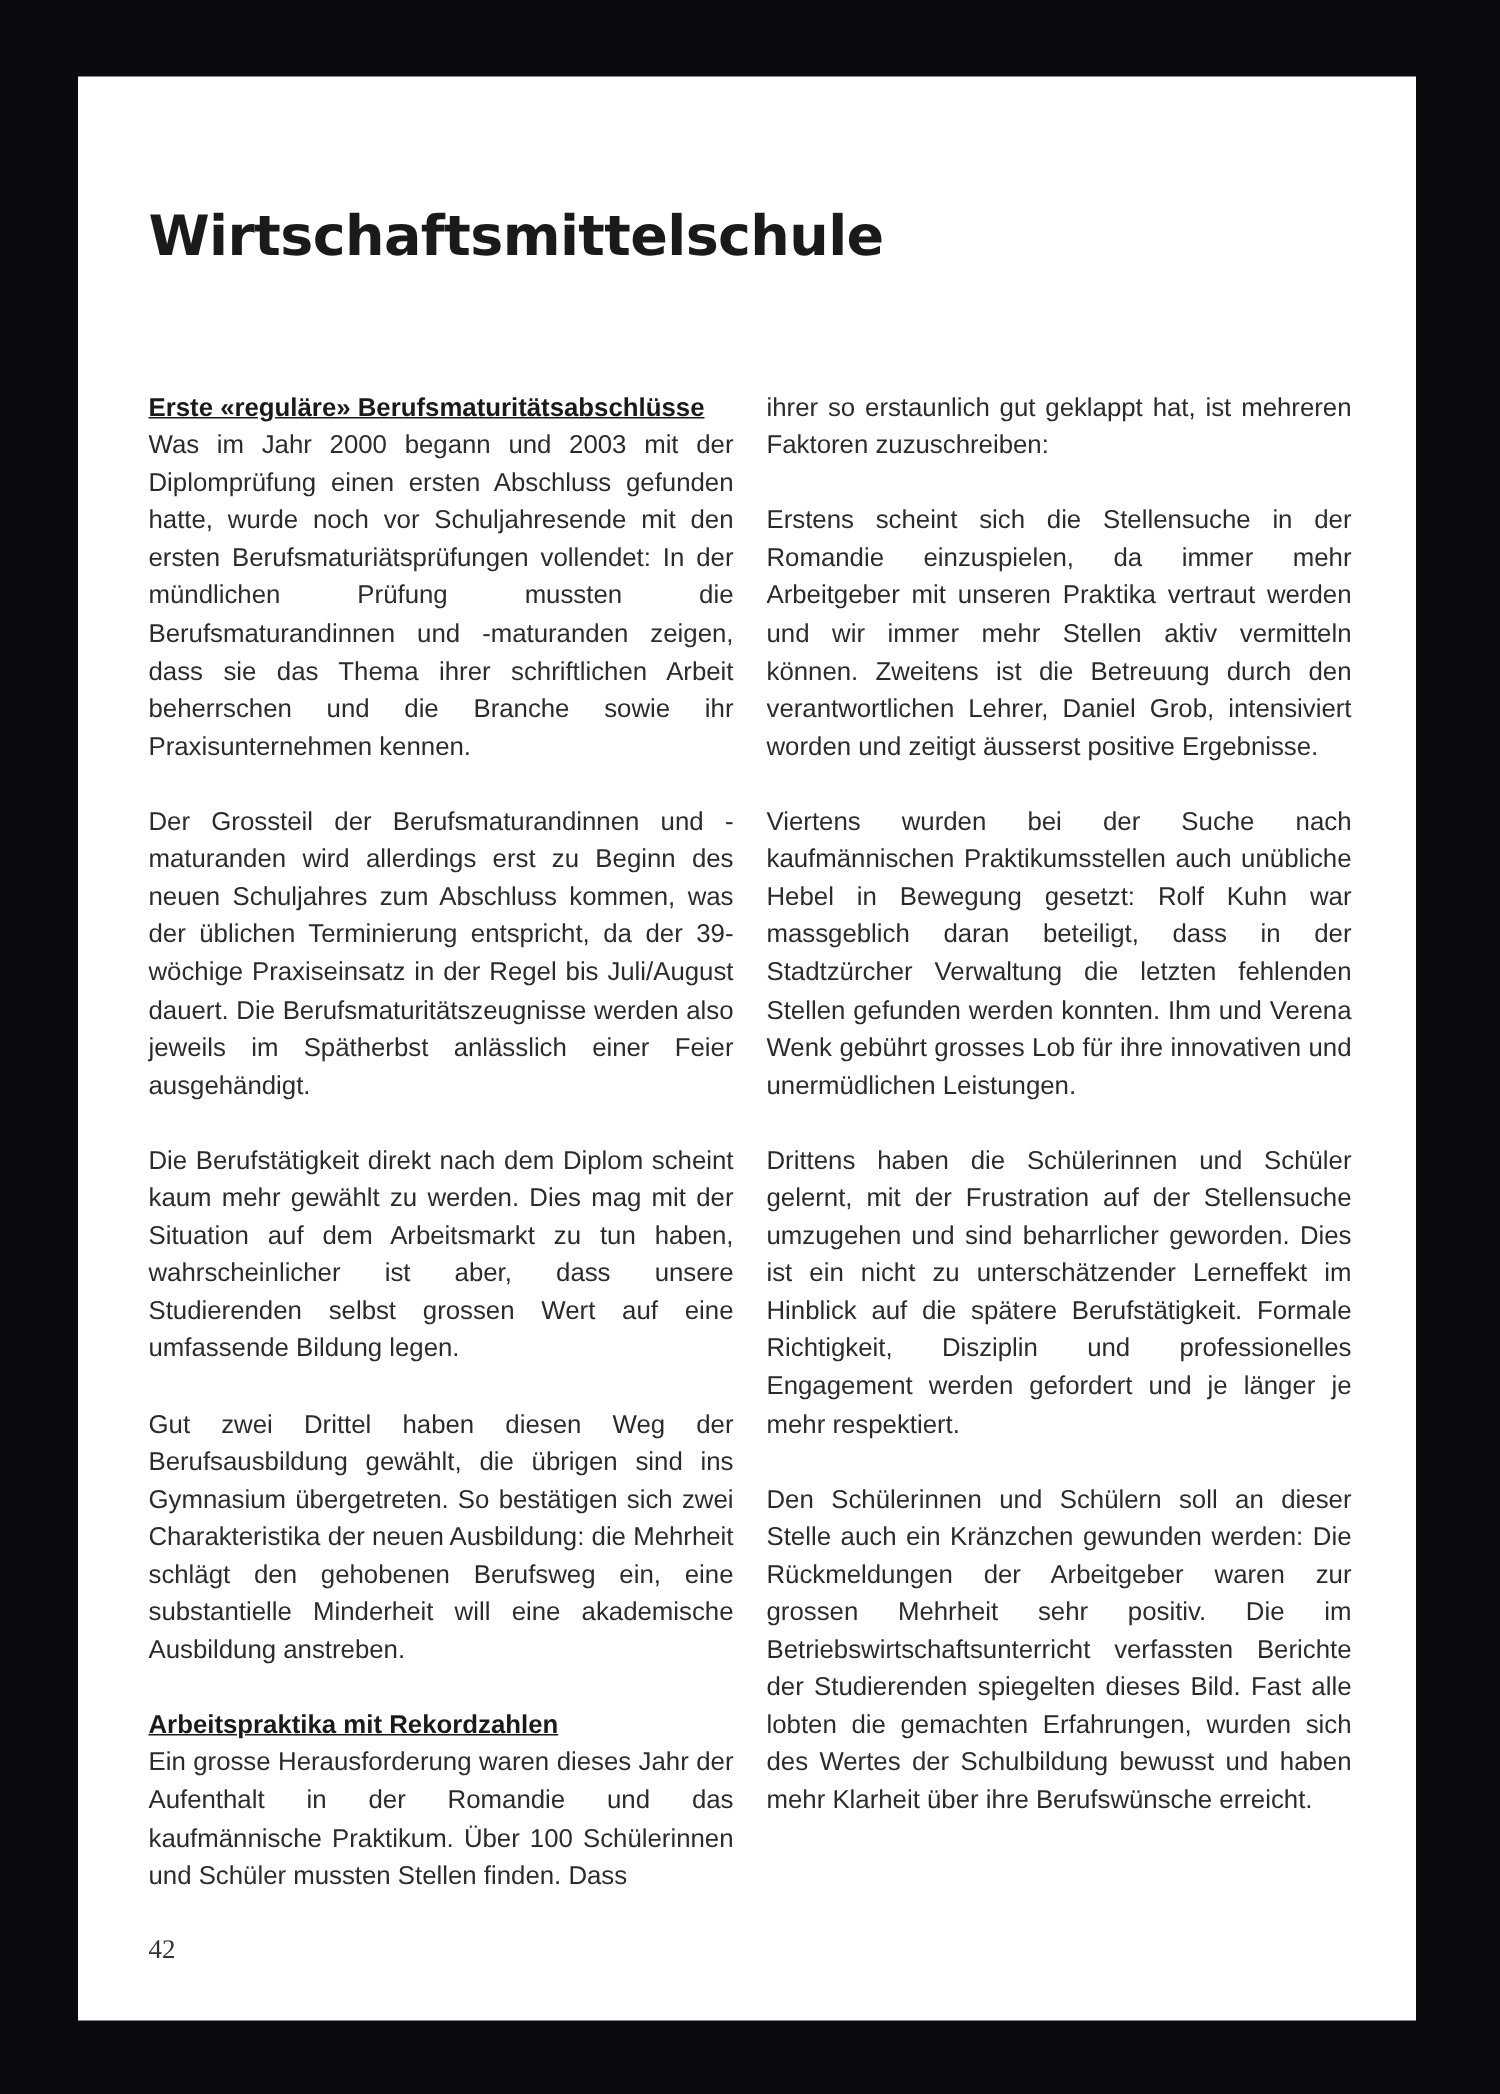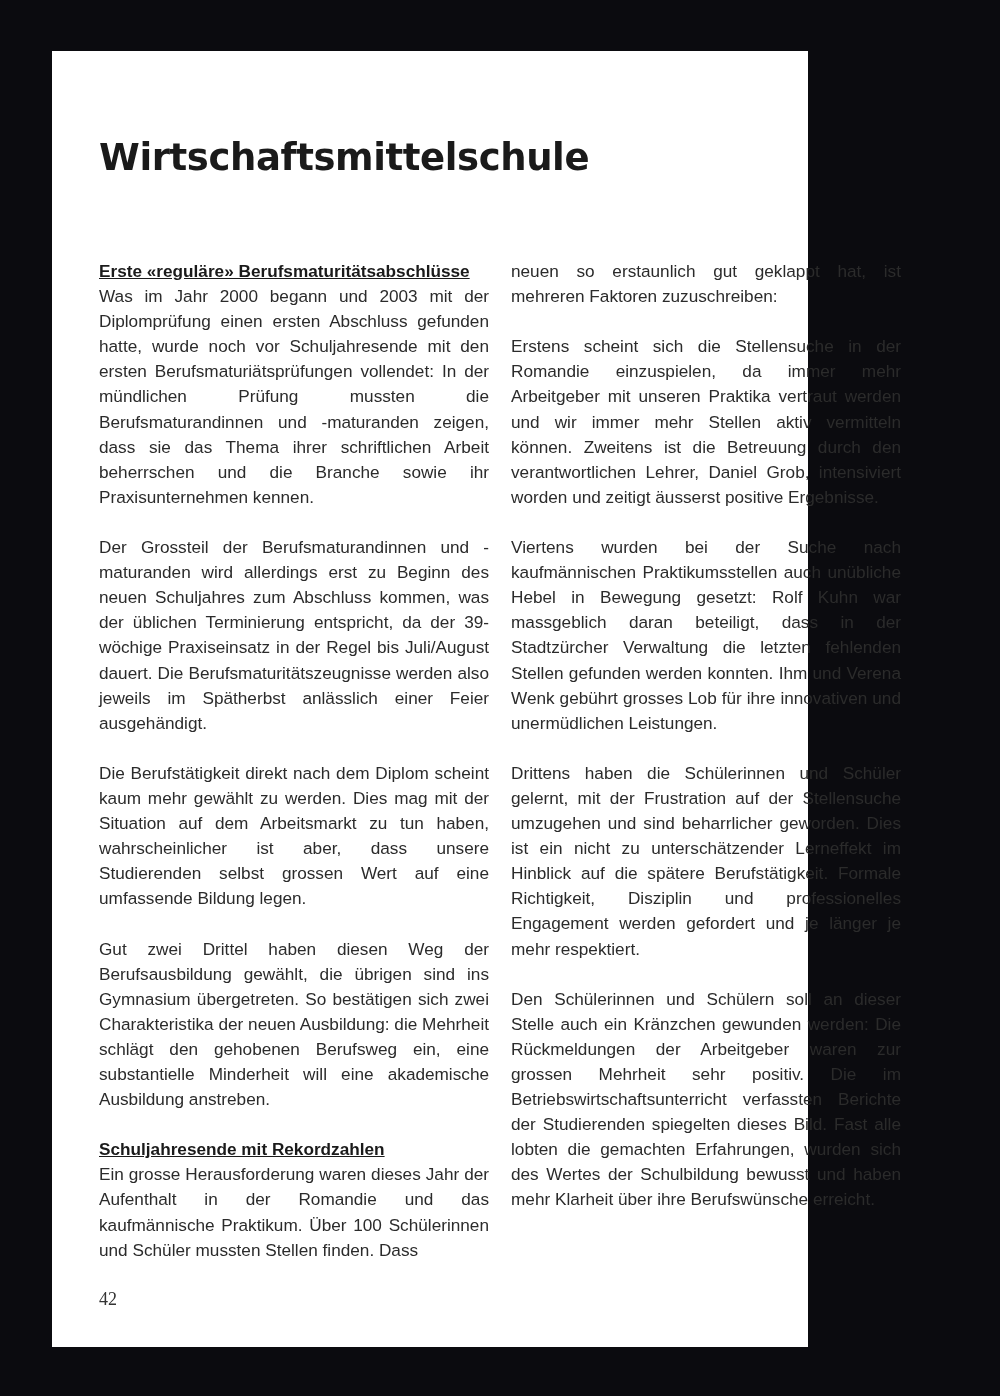--- a/index.html
+++ b/index.html
@@ -5,21 +5,21 @@
   html, body { margin: 0; padding: 0; }
   body {
     width: 1000px; height: 1396px;
     background: #0b0b0f;
     position: relative;
     overflow: hidden;
   }
   .page {
     position: absolute;
     left: 52px; top: 51px;
-    width: 756px; height: 1296px;
+    width: 892px; height: 1296px;
     background: #ffffff;
   }
   .title {
     position: absolute;
     left: 47px; top: 82px;
     margin: 0;
     font-family: "DejaVu Sans", sans-serif;
     font-weight: bold;
     font-size: 37px;
     letter-spacing: -0.4px;
@@ -64,26 +64,26 @@
 
 <div class="page">
   <h1 class="title">Wirtschaftsmittelschule</h1>
 
   <div class="col left">
     <h2>Erste «reguläre» Berufsmaturitätsabschlüsse</h2>
     <p>Was im Jahr 2000 begann und 2003 mit der Diplomprüfung einen ersten Abschluss gefunden hatte, wurde noch vor Schuljahresende mit den ersten Berufsmaturiätsprüfungen vollendet: In der mündlichen Prüfung mussten die Berufsmaturandinnen und -maturanden zeigen, dass sie das Thema ihrer schriftlichen Arbeit beherrschen und die Branche sowie ihr Praxisunternehmen kennen.</p>
     <p>Der Grossteil der Berufsmaturandinnen und -maturanden wird allerdings erst zu Beginn des neuen Schuljahres zum Abschluss kommen, was der üblichen Terminierung entspricht, da der 39-wöchige Praxiseinsatz in der Regel bis Juli/August dauert. Die Berufsmaturitätszeugnisse werden also jeweils im Spätherbst anlässlich einer Feier ausgehändigt.</p>
     <p>Die Berufstätigkeit direkt nach dem Diplom scheint kaum mehr gewählt zu werden. Dies mag mit der Situation auf dem Arbeitsmarkt zu tun haben, wahrscheinlicher ist aber, dass unsere Studierenden selbst grossen Wert auf eine umfassende Bildung legen.</p>
     <p>Gut zwei Drittel haben diesen Weg der Berufsausbildung gewählt, die übrigen sind ins Gymnasium übergetreten. So bestätigen sich zwei Charakteristika der neuen Ausbildung: die Mehrheit schlägt den gehobenen Berufsweg ein, eine substantielle Minderheit will eine akademische Ausbildung anstreben.</p>
-    <h2>Schuljahresende mit Rekordzahlen</h2>
+    <h2>Arbeitspraktika mit Rekordzahlen</h2>
     <p class="tight">Ein grosse Herausforderung waren dieses Jahr der Aufenthalt in der Romandie und das kaufmännische Praktikum. Über 100 Schülerinnen und Schüler mussten Stellen finden. Dass</p>
   </div>
 
   <div class="col right">
-    <p>neuen so erstaunlich gut geklappt hat, ist mehreren Faktoren zuzuschreiben:</p>
+    <p>ihrer so erstaunlich gut geklappt hat, ist mehreren Faktoren zuzuschreiben:</p>
     <p>Erstens scheint sich die Stellensuche in der Romandie einzuspielen, da immer mehr Arbeitgeber mit unseren Praktika vertraut werden und wir immer mehr Stellen aktiv vermitteln können. Zweitens ist die Betreuung durch den verantwortlichen Lehrer, Daniel Grob, intensiviert worden und zeitigt äusserst positive Ergebnisse.</p>
     <p>Viertens wurden bei der Suche nach kaufmännischen Praktikumsstellen auch unübliche Hebel in Bewegung gesetzt: Rolf Kuhn war massgeblich daran beteiligt, dass in der Stadtzürcher Verwaltung die letzten fehlenden Stellen gefunden werden konnten. Ihm und Verena Wenk gebührt grosses Lob für ihre innovativen und unermüdlichen Leistungen.</p>
     <p>Drittens haben die Schülerinnen und Schüler gelernt, mit der Frustration auf der Stellensuche umzugehen und sind beharrlicher geworden. Dies ist ein nicht zu unterschätzender Lerneffekt im Hinblick auf die spätere Berufstätigkeit. Formale Richtigkeit, Disziplin und professionelles Engagement werden gefordert und je länger je mehr respektiert.</p>
     <p class="tight">Den Schülerinnen und Schülern soll an dieser Stelle auch ein Kränzchen gewunden werden: Die Rückmeldungen der Arbeitgeber waren zur grossen Mehrheit sehr positiv. Die im Betriebswirtschaftsunterricht verfassten Berichte der Studierenden spiegelten dieses Bild. Fast alle lobten die gemachten Erfahrungen, wurden sich des Wertes der Schulbildung bewusst und haben mehr Klarheit über ihre Berufswünsche erreicht.</p>
   </div>
 
   <div class="pagenum">42</div>
 </div>
 
 </body></html>

